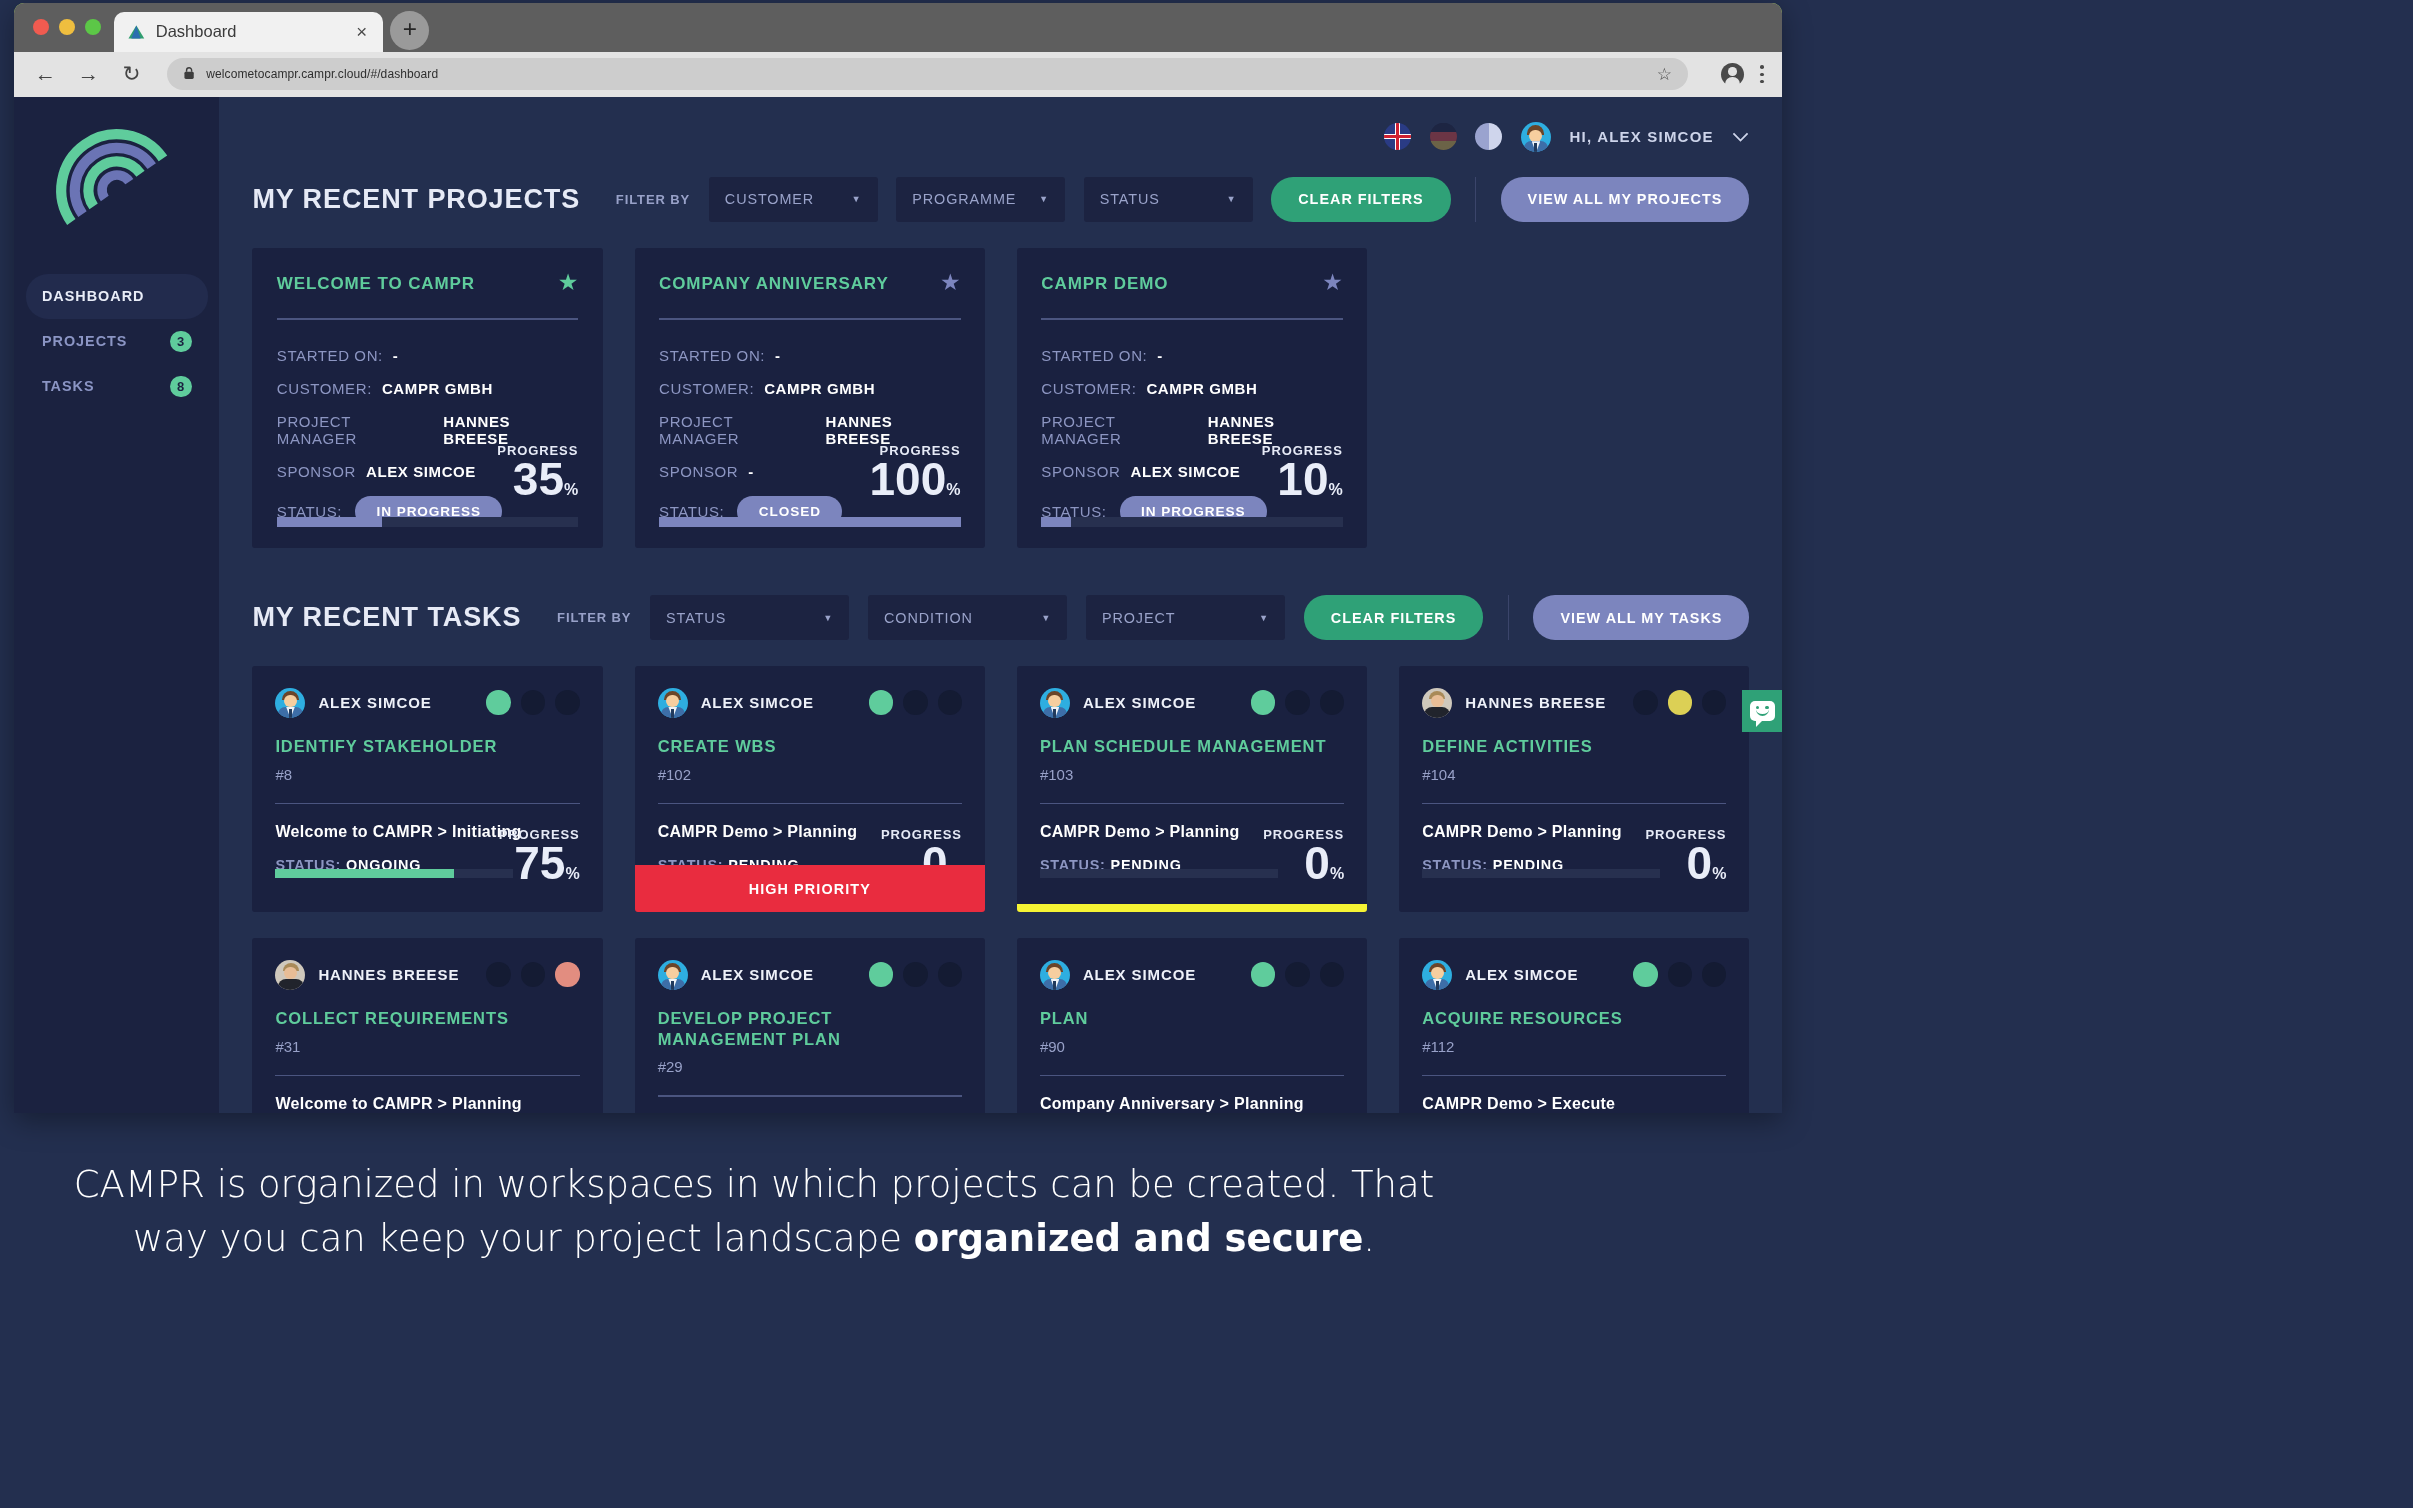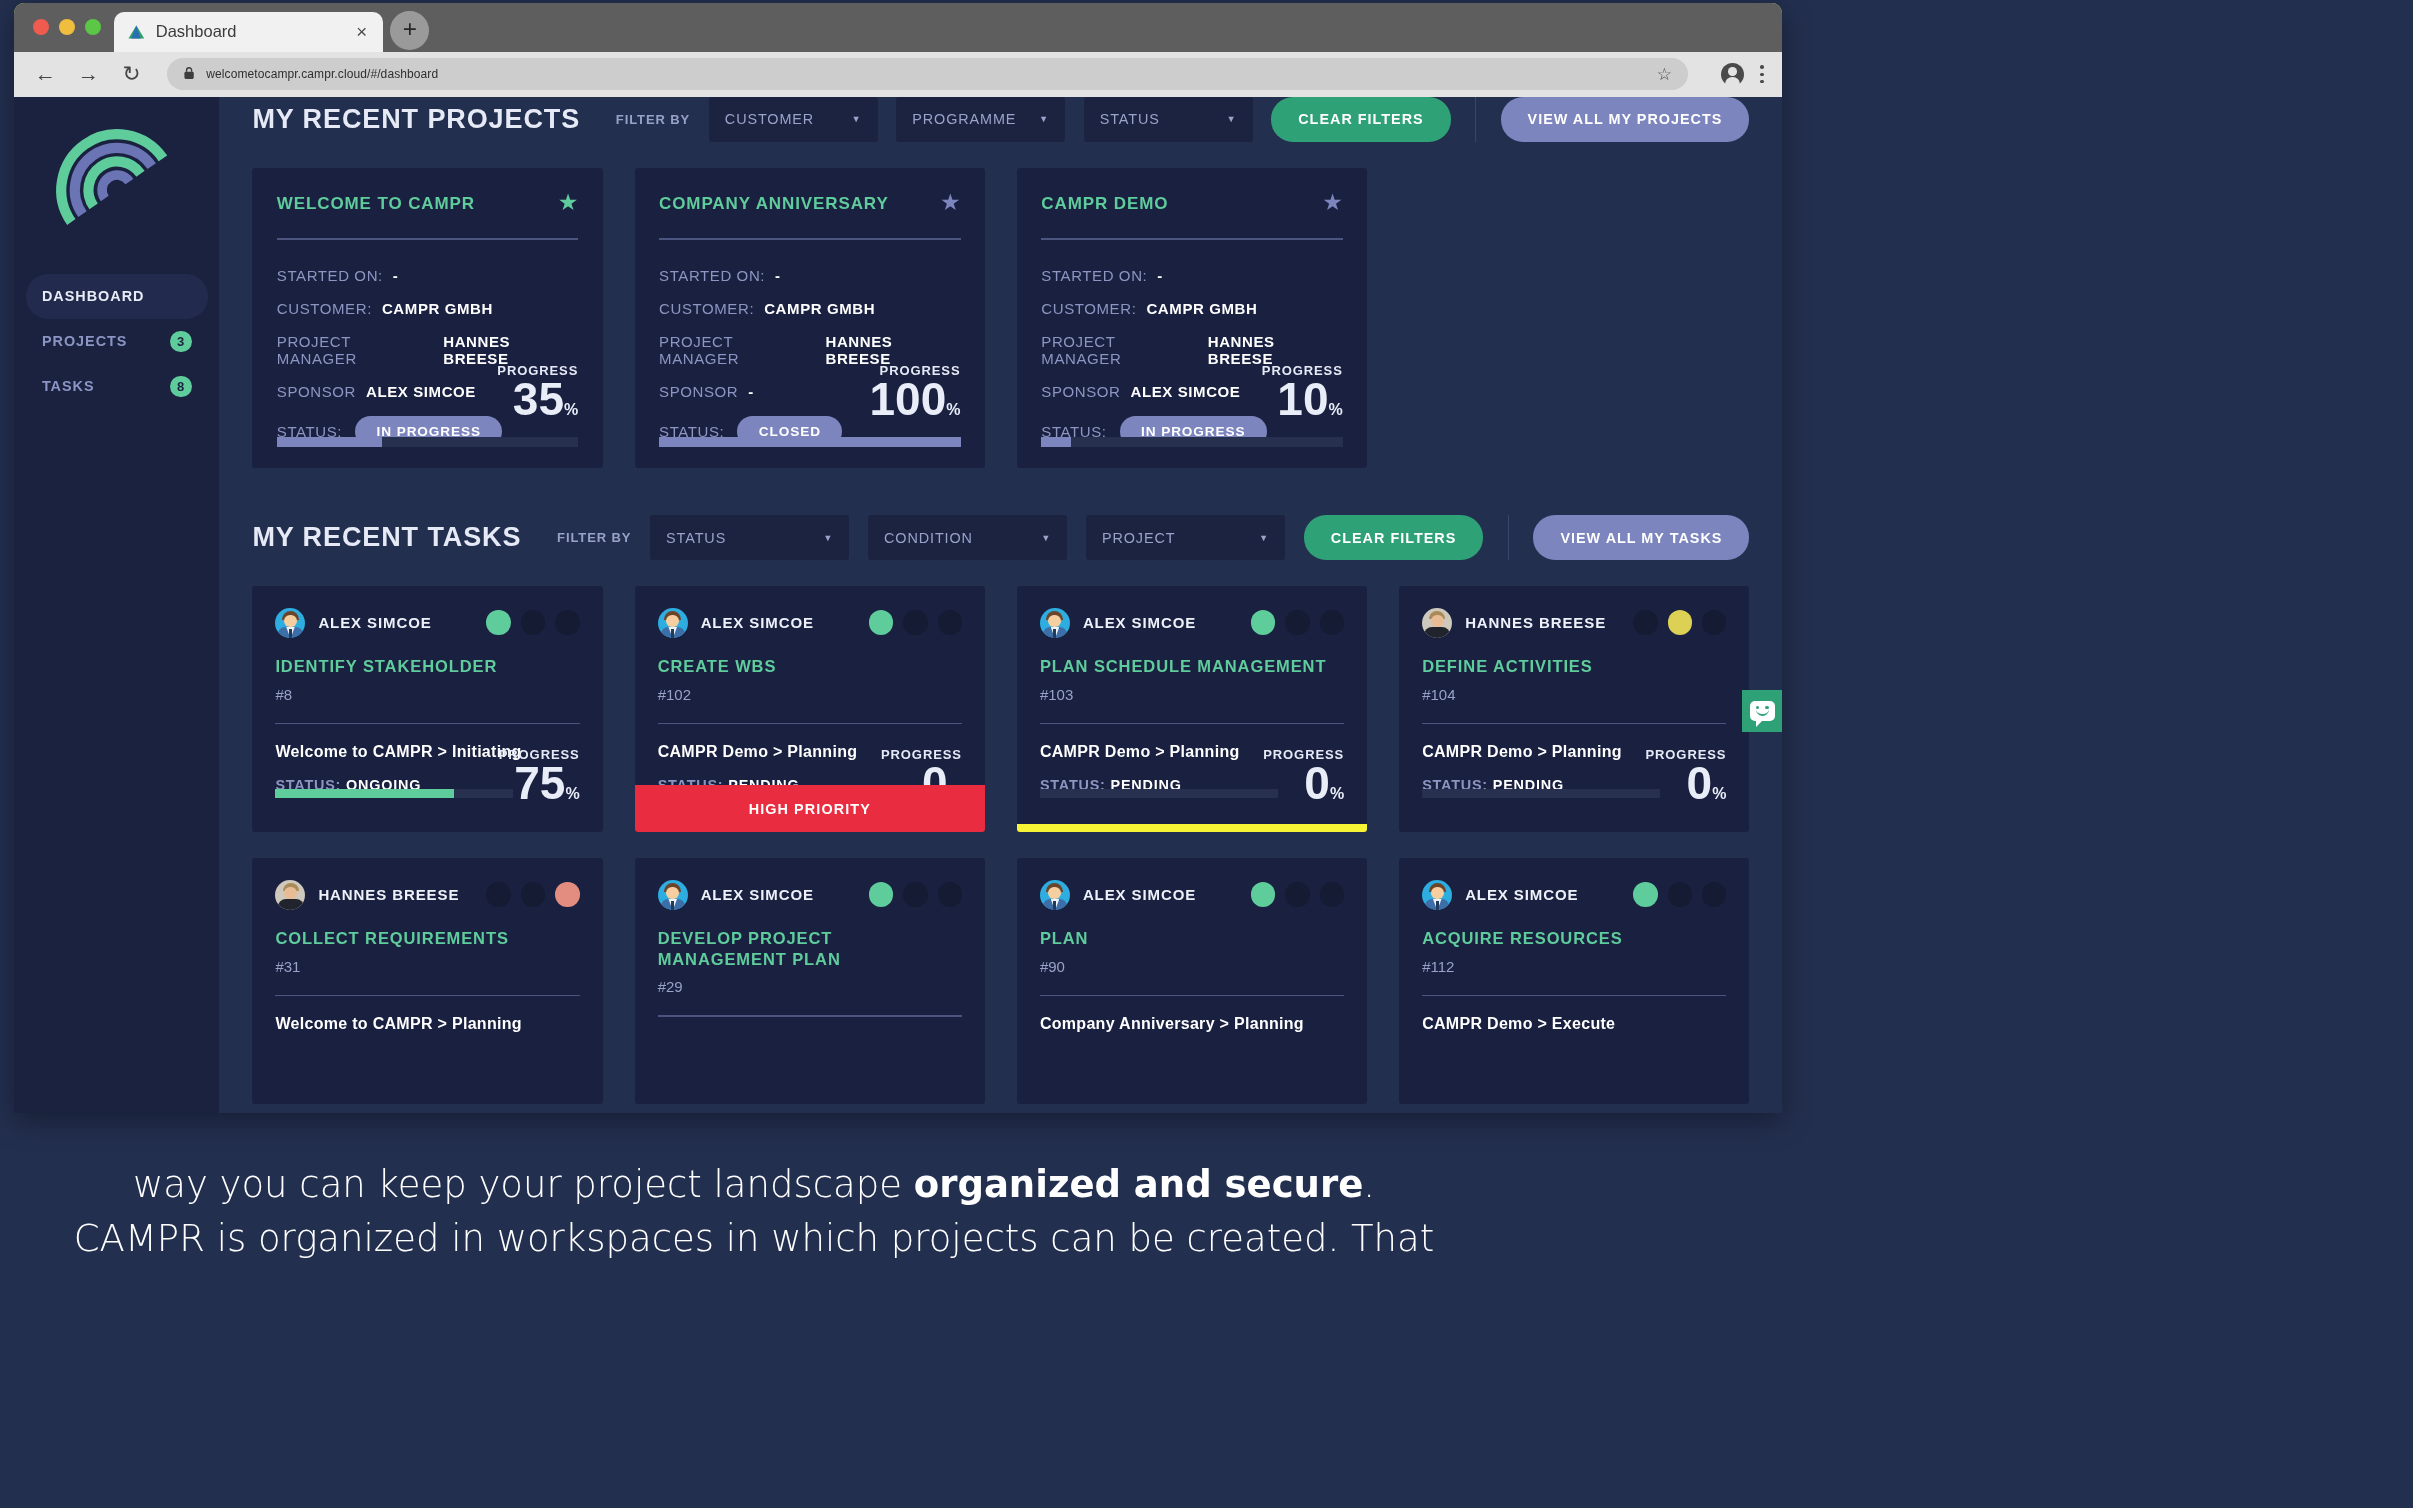--- a/index.html
+++ b/index.html
@@ -325,20 +325,38 @@
         </div>
         <div class="sidenav-item">
           <span>TASKS</span>
           <span class="badge">8</span>
         </div>
       </div>
     </div>
 
     <div class="content">
 
+      <div class="topbar">
+        <span class="flag flag-uk"></span>
+        <span class="flag flag-de"></span>
+        <span class="contrast-ico"></span>
+        <span class="user-avatar">
+          <i class="hair"></i>
+            <i class="face"></i>
+            <i class="body"></i>
+            <i class="shirt"></i>
+            <i class="tie"></i>
+        </span>
+        <span class="greeting">HI, ALEX SIMCOE</span>
+        <span class="chev">
+          <svg width="17" height="10" viewBox="0 0 24 14">
+              <path d="M2 2l10 10L22 2" stroke="#cdd4ea" stroke-width="2.6" fill="none"></path>
+            </svg>
+        </span>
+      </div>
 
       <div class="section">
         <div class="sec-head">
           <div class="sec-title">MY RECENT PROJECTS</div>
           <div class="filter-by">FILTER BY</div>
           <div class="select">
             <span>CUSTOMER</span>
             <span class="arrow">▼</span>
           </div>
           <div class="select">
@@ -704,18 +722,18 @@
             <i class="eye r"></i>
             <i class="smile"></i>
         </span>
       </div>
 
     </div>
   </div>
 </div>
 
 <div class="caption">
+  <div>CAMPR is organized in workspaces in which projects can be created. That</div>
   <div>
     <span>way you can keep your project landscape </span><b>organized and secure</b><span>.</span>
   </div>
-  <div>CAMPR is organized in workspaces in which projects can be created. That</div>
 </div>
 
 
 </body></html>

